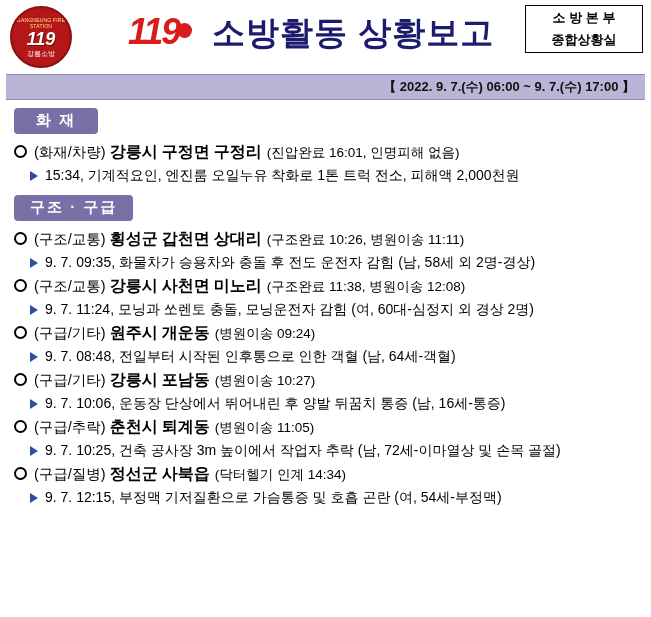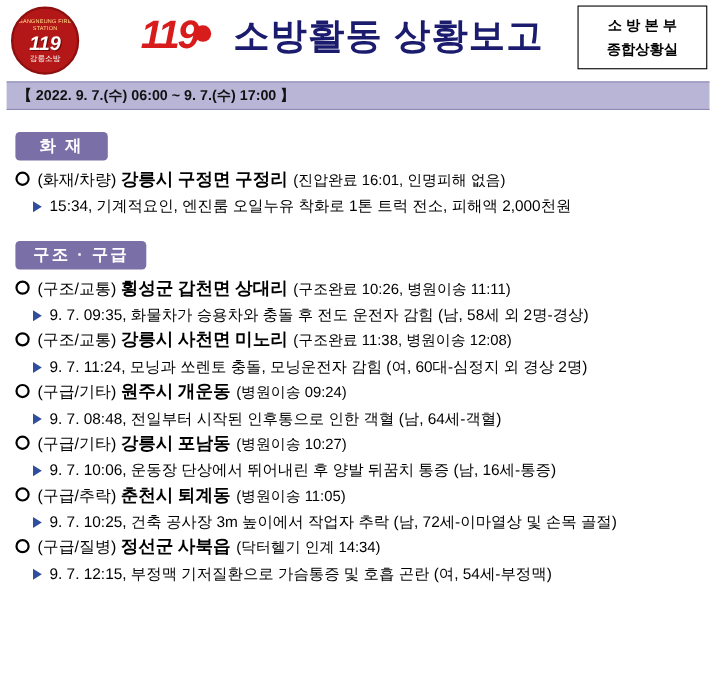--- a/index.html
+++ b/index.html
@@ -94,21 +94,21 @@
     font-weight: bold;
     color: #1c1c6e;
     letter-spacing: 1px;
     line-height: 42px;
   }
   .hq-box {
     position: absolute;
     right: 8px;
     top: 5px;
     width: 118px;
-    height: 58px;
+    height: 48px;
     border: 1px solid #000000;
     box-sizing: border-box;
     display: flex;
     flex-direction: column;
     align-items: center;
     justify-content: center;
     font-size: 13px;
     font-weight: bold;
     color: #000000;
     line-height: 22px;
@@ -117,36 +117,36 @@
   
   .period-bar {
     position: relative;
     margin: 2px 6px 0 6px;
     height: 26px;
     background: #b9b5d6;
     border-top: 1px solid #8e88b5;
     border-bottom: 1px solid #8e88b5;
     display: flex;
     align-items: center;
-    justify-content: flex-start;
+    justify-content: flex-end;
     padding: 0 10px;
     box-sizing: border-box;
     font-size: 13px;
     font-weight: bold;
     color: #111111;
   }
   .period-bar .phone {
     font-size: 13px;
     font-weight: bold;
     letter-spacing: 0.3px;
   }
 
   
   .section {
-    margin-top: 20px;
+    margin-top: 8px;
   }
   .sec-label {
     display: inline-block;
     margin-left: 14px;
     background: #7b6fa8;
     color: #ffffff;
     font-size: 15px;
     font-weight: bold;
     padding: 3px 22px 4px 22px;
     border-radius: 4px;

